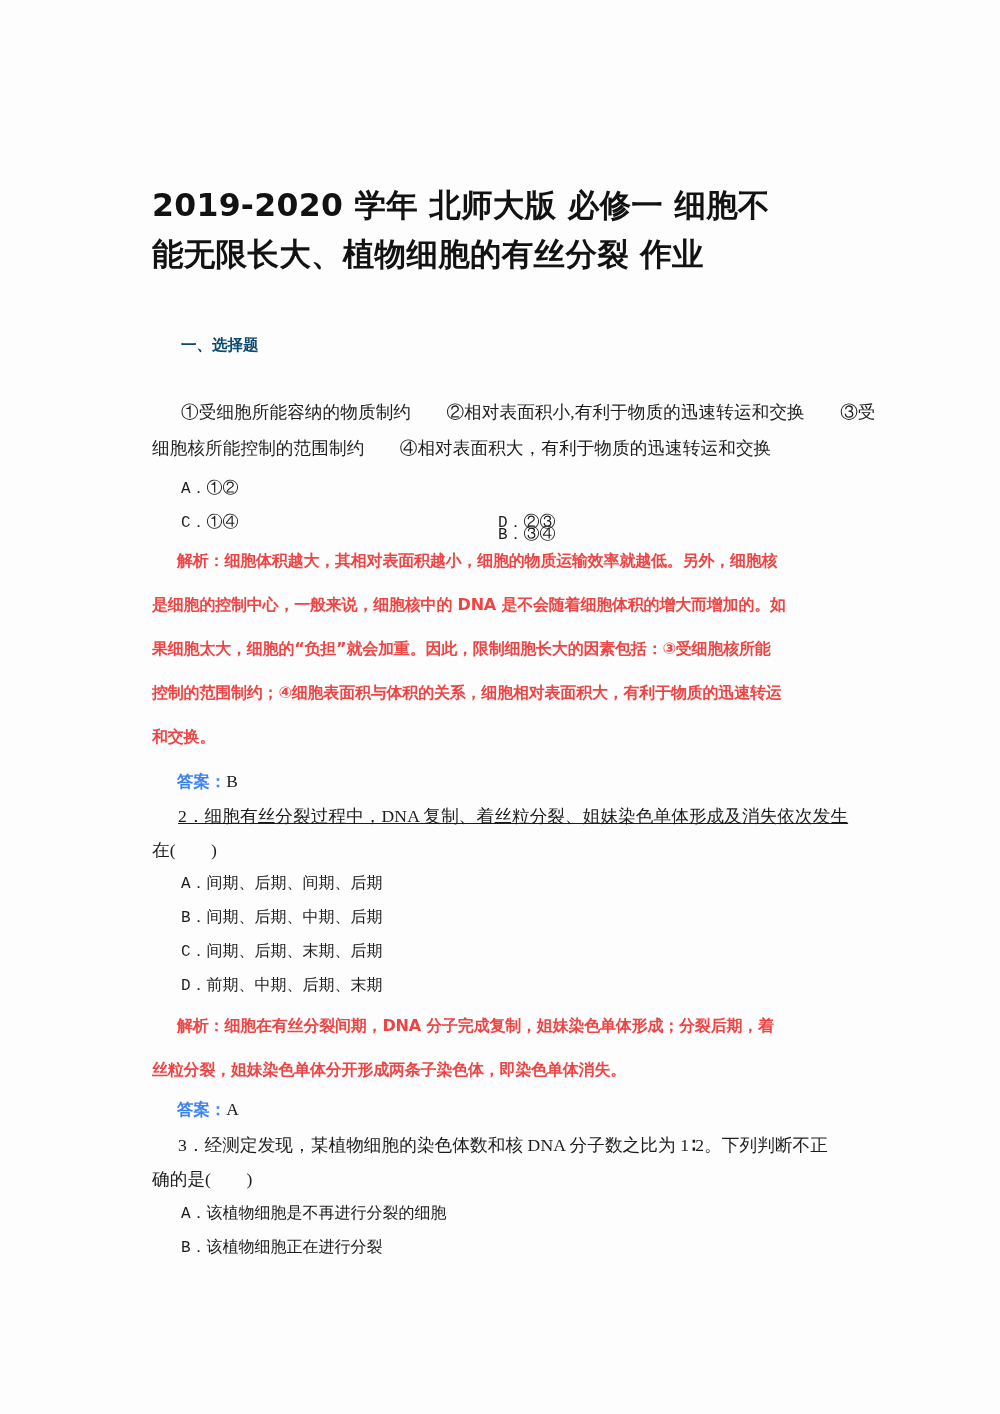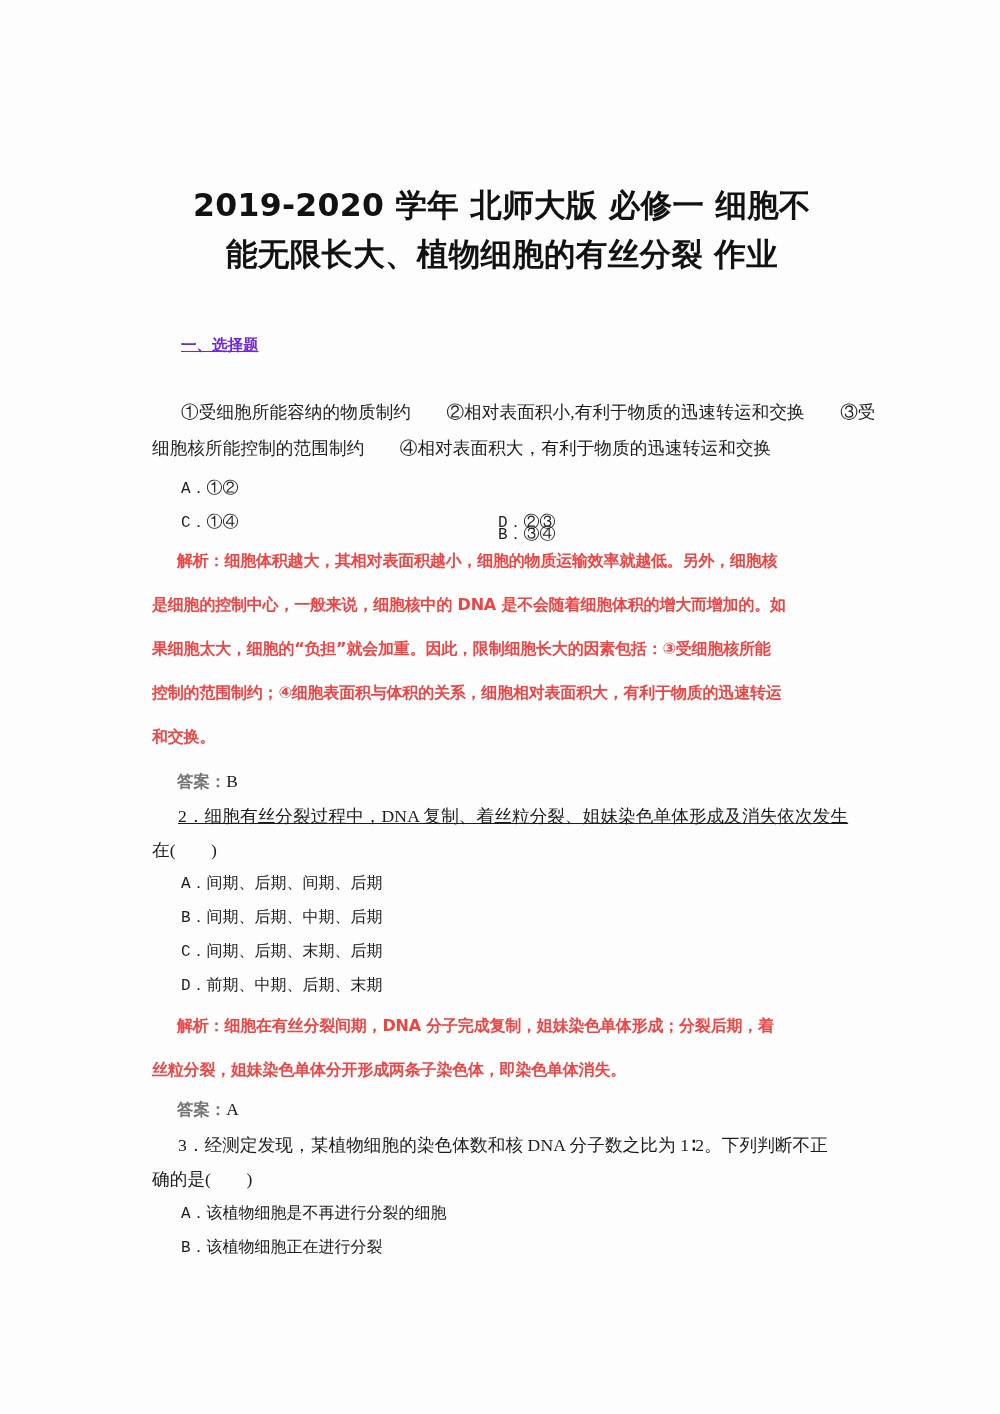--- a/index.html
+++ b/index.html
@@ -30,35 +30,34 @@
     position: absolute;
     left: 152px;
     top: 181px;
     width: 700px;
     font-family: "DejaVu Sans", sans-serif;
     font-weight: bold;
     font-size: 31.5px;
     line-height: 49px;
     letter-spacing: 0.3px;
     color: #121212;
-    text-align: center;
+    text-align: left;
   }
 
   
   .section-heading {
     position: absolute;
     left: 181px;
     top: 334px;
     font-family: "DejaVu Sans", sans-serif;
     font-weight: bold;
     font-size: 15.5px;
     line-height: 22px;
-    color: #6d28d9;
+    color: #0c4a6e;
     white-space: nowrap;
-    text-decoration: underline;
   }
 
   
   .tline {
     position: absolute;
     font-family: "Liberation Serif", serif;
     font-size: 17.5px;
     line-height: 25px;
     color: #1c1c1c;
     white-space: nowrap;
@@ -77,21 +76,21 @@
     font-size: 16px;
     font-weight: 600;
     letter-spacing: -0.2px;
     color: #ef4444;
   }
 
   .ans-label {
     font-family: Liberation Mono, monospace;
     font-size: 16.4px;
     font-weight: 600;
-    color: #737373;
+    color: #3b82f6;
   }
   .ans-value {
     font-family: "Liberation Serif", serif;
     font-weight: normal;
     font-size: 17.4px;
     letter-spacing: 0.3px;
   }
 
   .opt-label {
     font-family: Liberation Mono, monospace;

